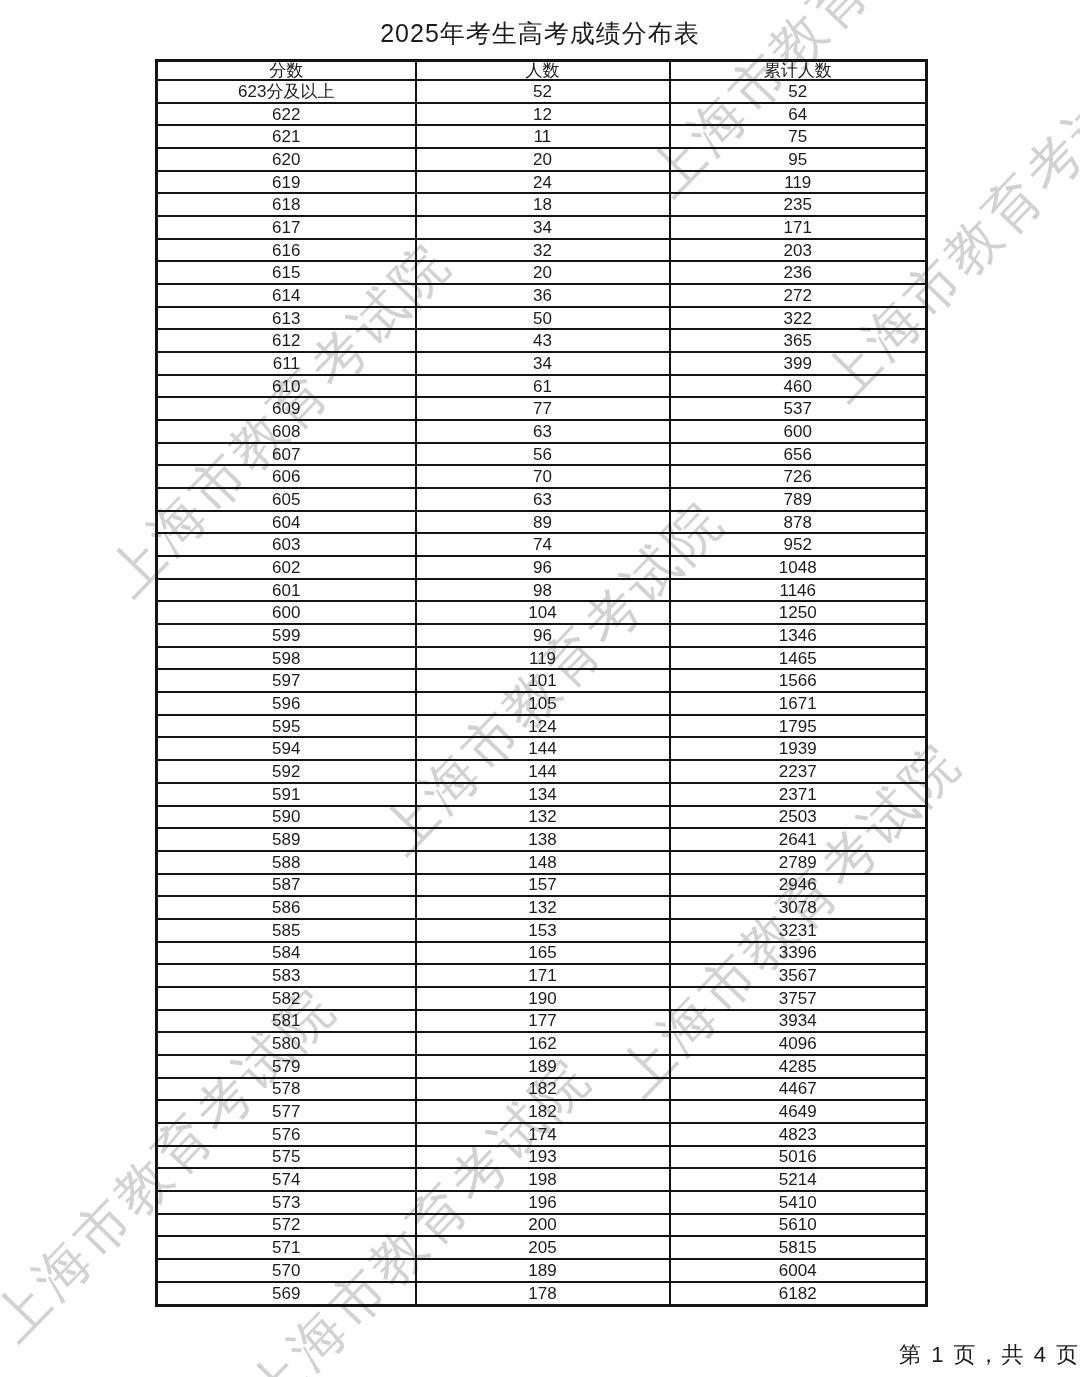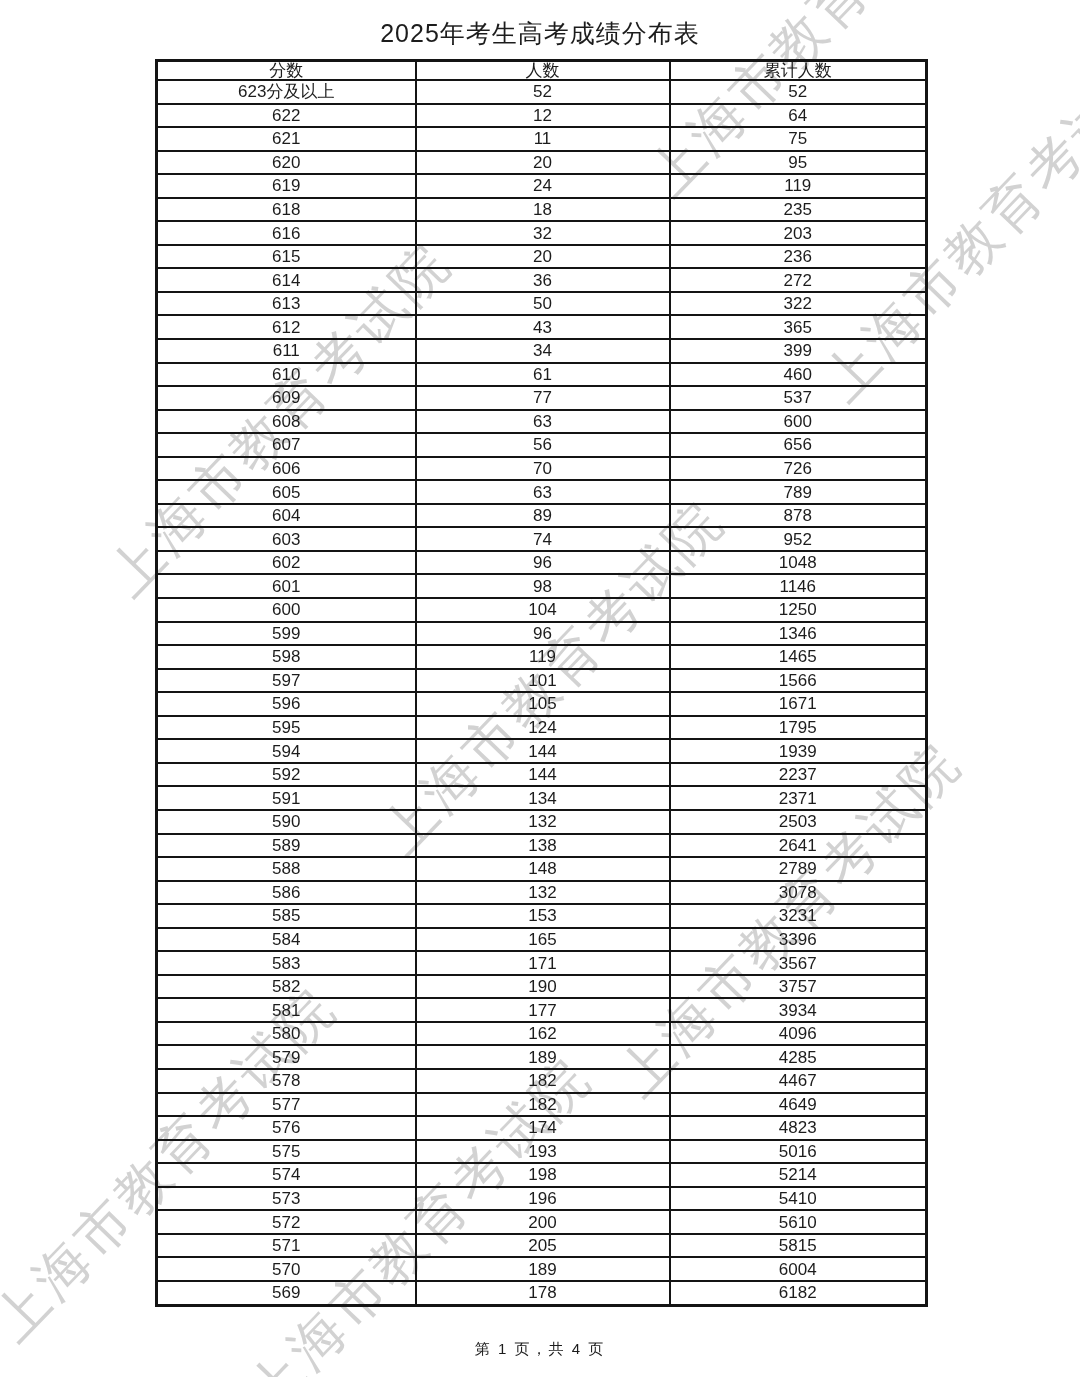--- a/index.html
+++ b/index.html
@@ -68,22 +68,22 @@
     padding: 0;
     line-height: 1;
     background: transparent;
   }
   
   .page-footer {
     position: absolute;
     top: 1340px;
     left: 0;
     width: 100%;
-    text-align: center;
-    font-size: 15px;
+    text-align: right;
+    font-size: 22px;
     letter-spacing: 2px;
     z-index: 2;
   }
 </style>
 </head>
 <body>
 
 <div class="watermark-layer">
   <div class="wm" style="left:820px;  top:20px;">上海市教育考试院</div>
   <div class="wm" style="left:995px;  top:225px;">上海市教育考试院</div>
@@ -134,20 +134,25 @@
         <td>619</td>
         <td>24</td>
         <td>119</td>
       </tr>
       <tr>
         <td>618</td>
         <td>18</td>
         <td>235</td>
       </tr>
       <tr>
+        <td>617</td>
+        <td>34</td>
+        <td>171</td>
+      </tr>
+      <tr>
         <td>616</td>
         <td>32</td>
         <td>203</td>
       </tr>
       <tr>
         <td>615</td>
         <td>20</td>
         <td>236</td>
       </tr>
       <tr>
@@ -274,20 +279,25 @@
         <td>589</td>
         <td>138</td>
         <td>2641</td>
       </tr>
       <tr>
         <td>588</td>
         <td>148</td>
         <td>2789</td>
       </tr>
       <tr>
+        <td>587</td>
+        <td>157</td>
+        <td>2946</td>
+      </tr>
+      <tr>
         <td>586</td>
         <td>132</td>
         <td>3078</td>
       </tr>
       <tr>
         <td>585</td>
         <td>153</td>
         <td>3231</td>
       </tr>
       <tr>

